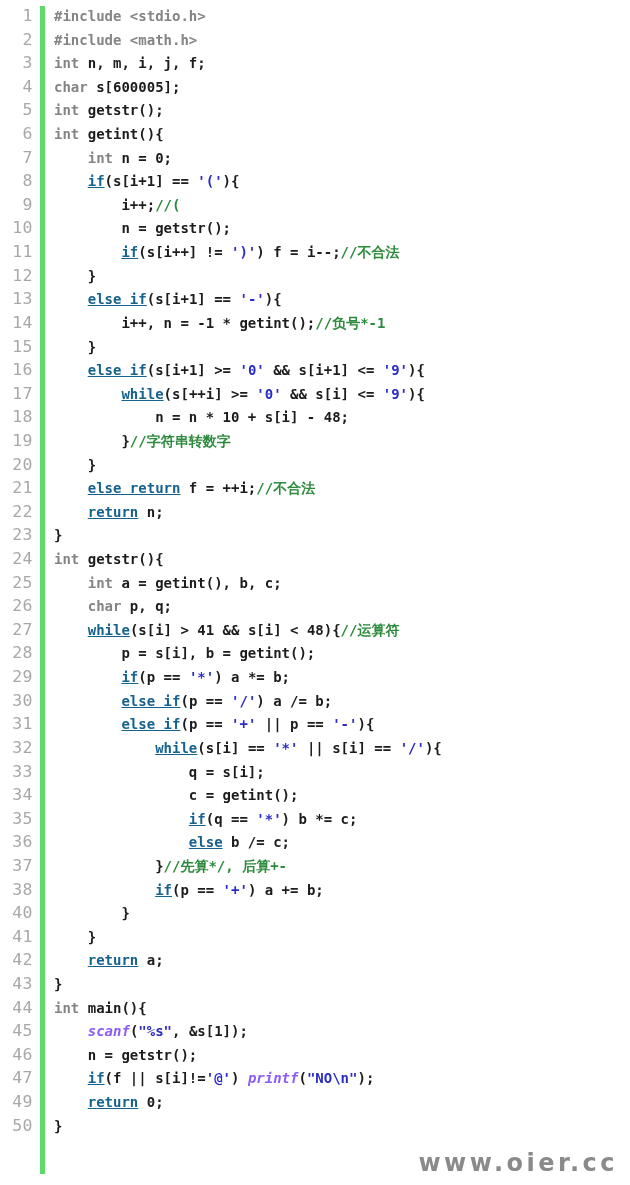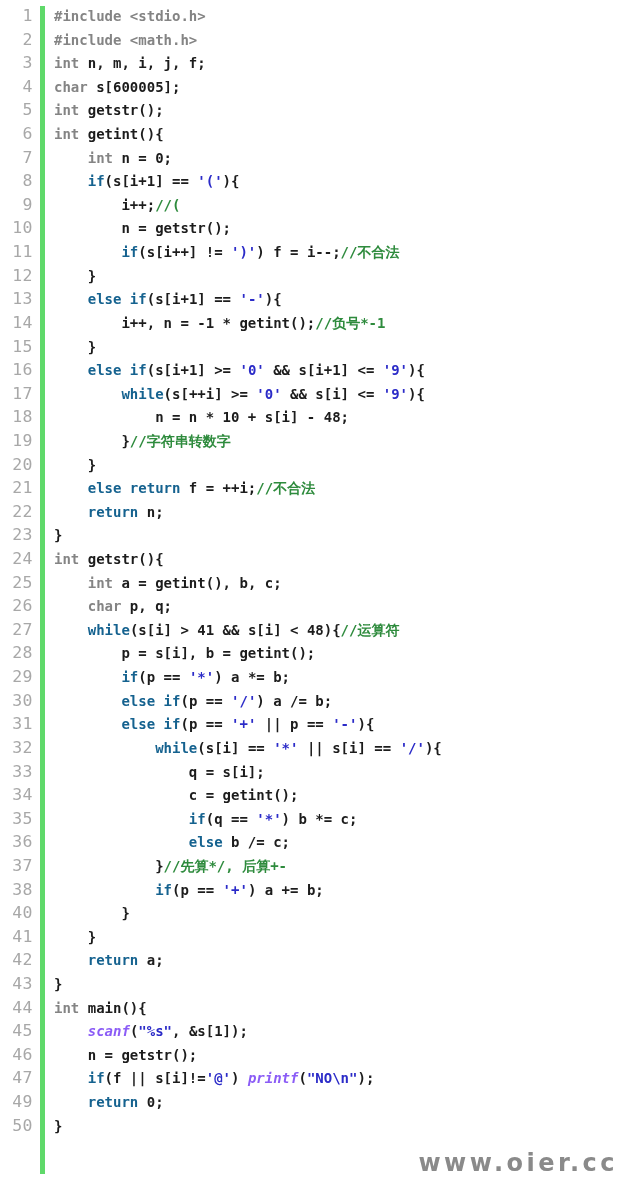--- a/index.html
+++ b/index.html
@@ -58,21 +58,21 @@
     font-size: 14px;
     font-family: "DejaVu Sans Mono", monospace;
     color: #1c1c1c;
     font-weight: bold;
     white-space: pre;
     overflow: visible;
   }
 
   
   .t-plain   { color: #1c1c1c; }
-  .t-kw      { color: #15628f; }
+  .t-kw      { color: #15628f; text-decoration: underline; }
   .t-type    { color: #848484; }
   .t-str     { color: #2b2bc8; }
   .t-comment { color: #2e8b3d; }
   .t-lib     { color: #8b5cf6; font-style: italic; }
   .t-pre     { color: #848484; }
 
   #watermark {
     position: absolute;
     right: 12px;
     bottom: 8px;

